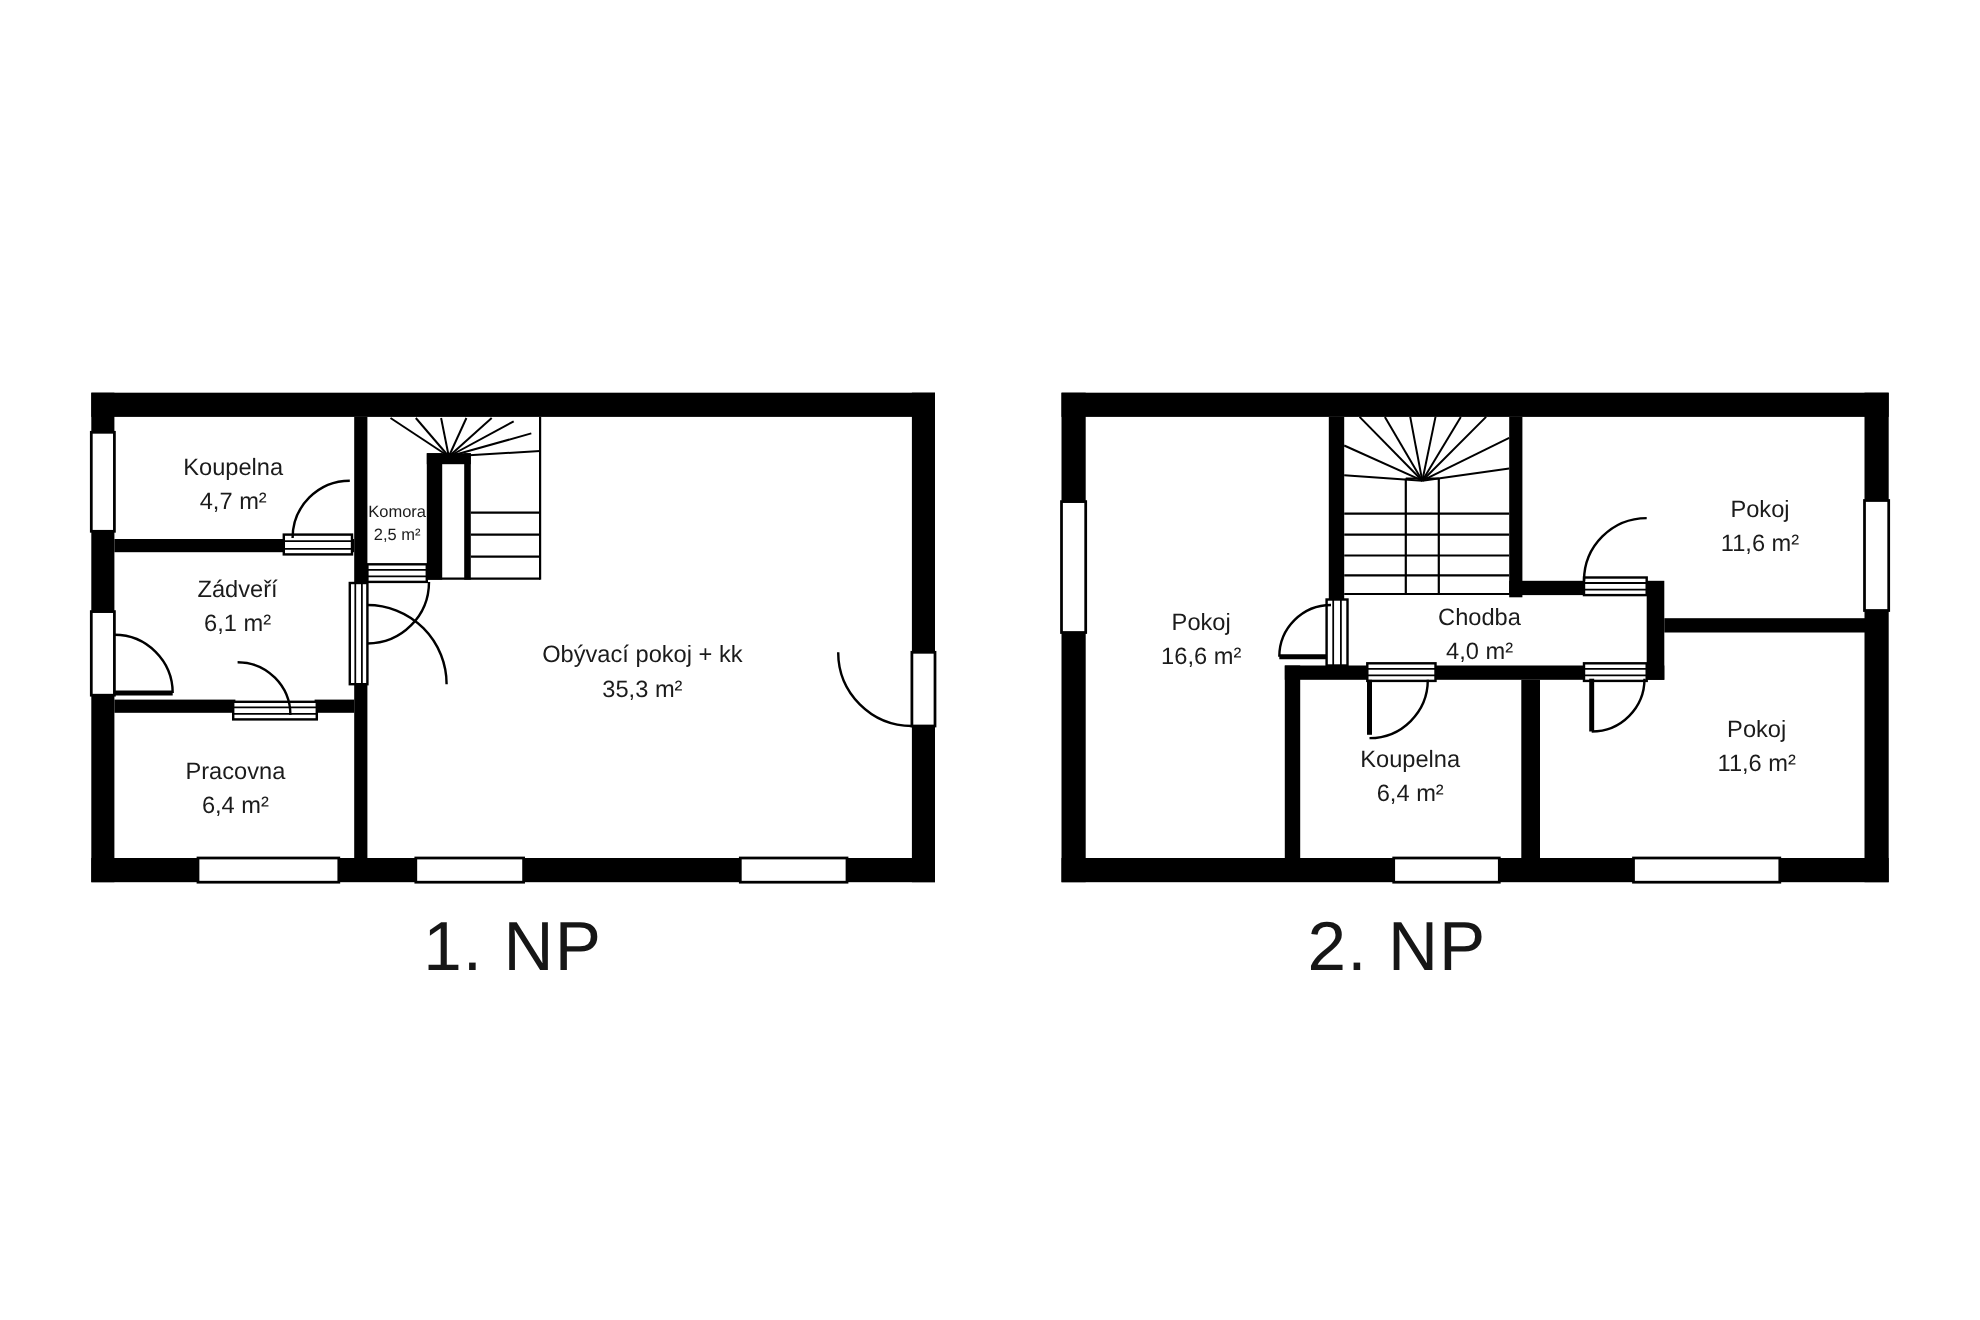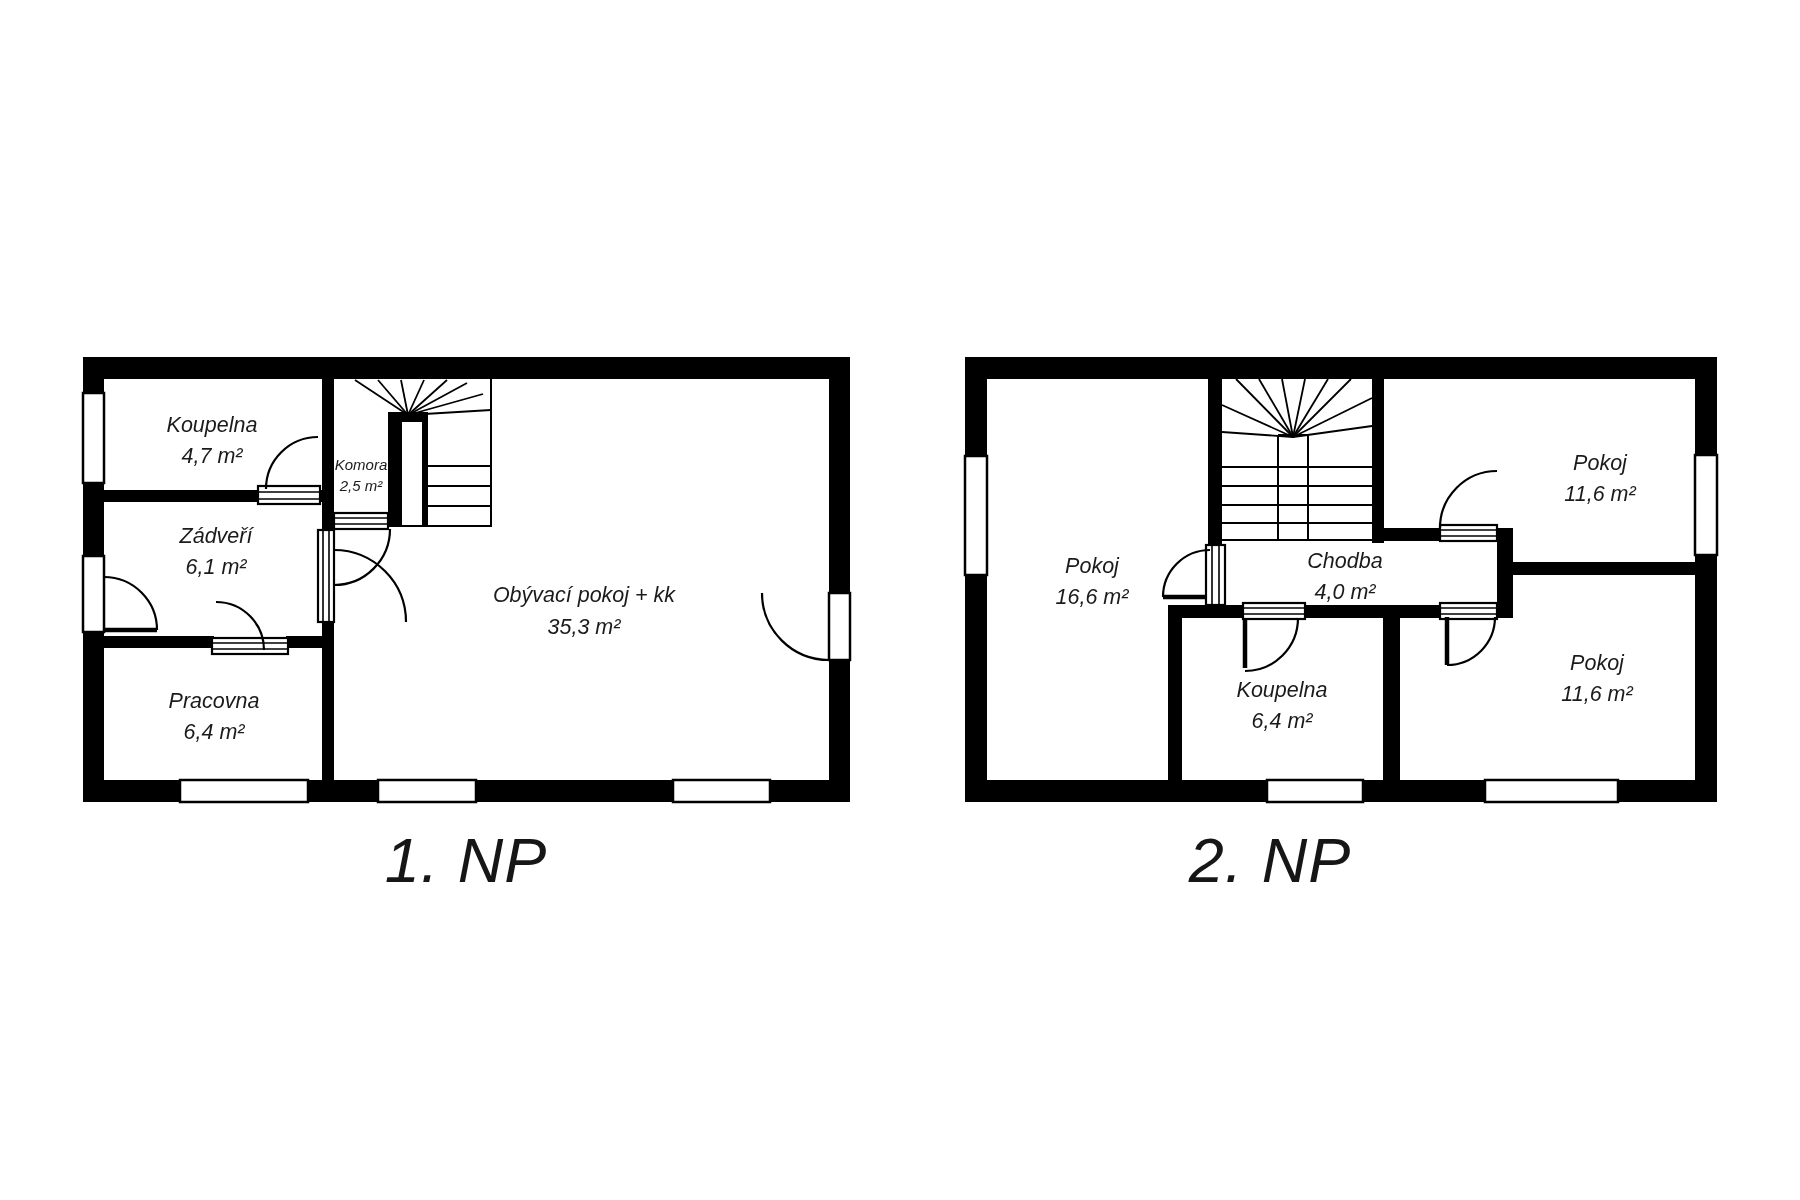--- a/index.html
+++ b/index.html
@@ -2,21 +2,20 @@
 <html><head>
 <meta charset="utf-8">
 <style>
   html,body{margin:0;padding:0;background:#ffffff;}
   .canvas{
     position:relative;
     width:1800px;height:1200px;
     background:#ffffff;
     font-family:"Liberation Sans", sans-serif;
     overflow:hidden;
-    font-style:italic;
   }
   svg{display:block;}
   .wall{fill:#000000;stroke:none;}
   .win{fill:#ffffff;stroke:#000000;stroke-width:2.5;}
   .slab{fill:#ffffff;stroke:#000000;stroke-width:2.2;}
   .slabline{stroke:#000000;stroke-width:1.6;}
   .arc{fill:none;stroke:#000000;stroke-width:2.2;}
   .leaf{stroke:#000000;stroke-width:4.5;}
   .tread{stroke:#000000;stroke-width:2;}
   .fan{stroke:#000000;stroke-width:1.8;}

